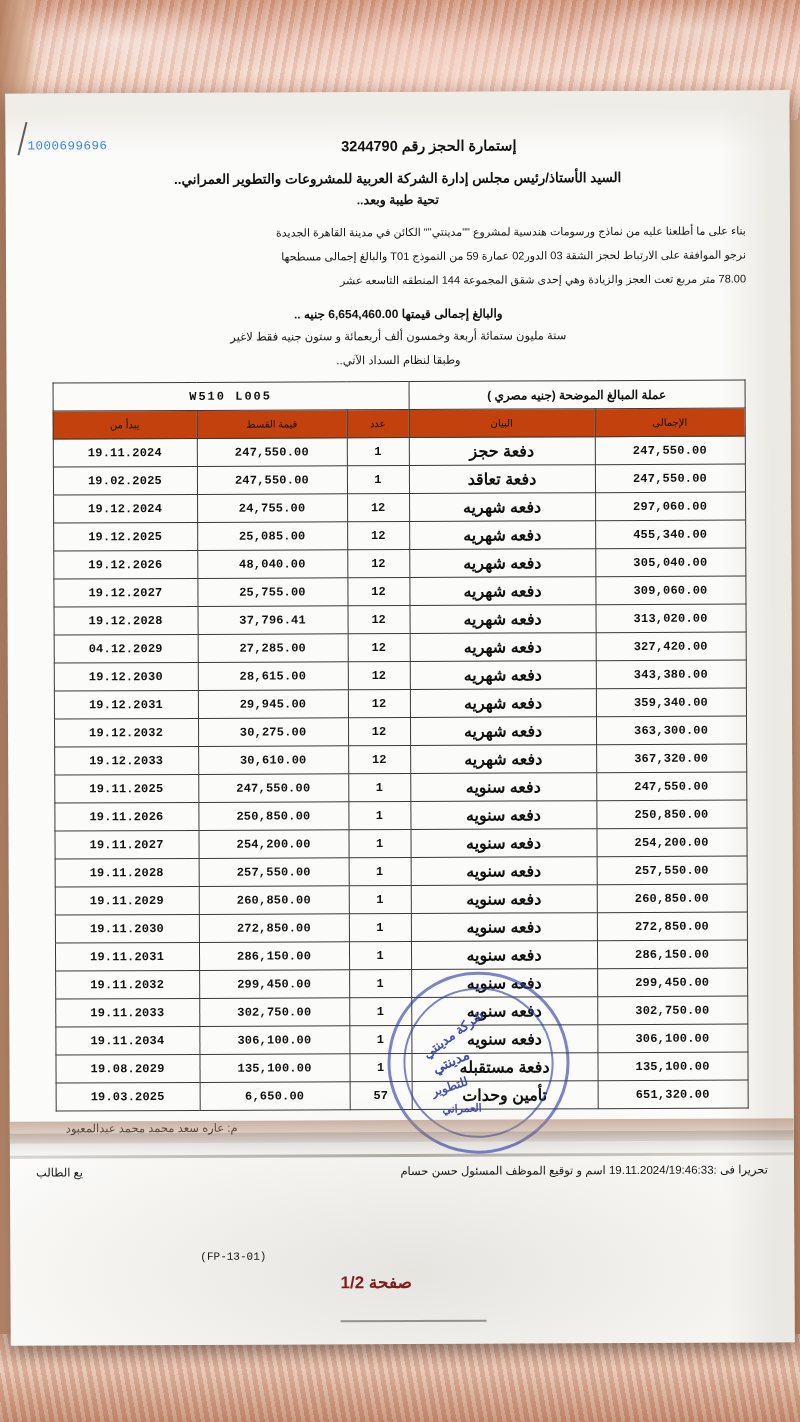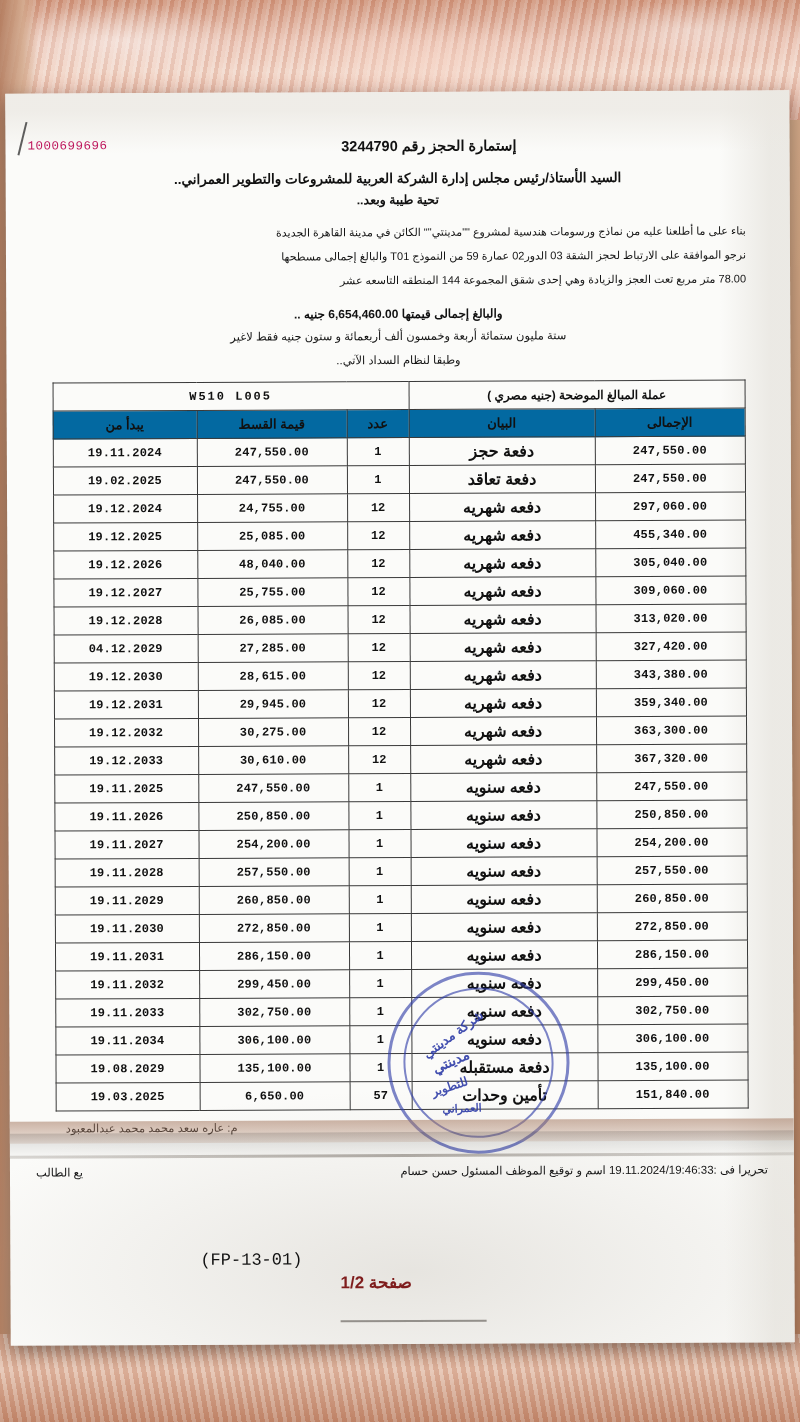--- a/index.html
+++ b/index.html
@@ -67,21 +67,21 @@
   }
   .band{
     position:absolute;left:0;top:1028px;width:784px;height:22px;
     background:linear-gradient(180deg,rgba(164,120,96,.55),rgba(200,160,136,.25));
     pointer-events:none;
   }
   .content{position:relative;padding:0 26px;color:#161616;}
 
   .barcode-num{
     position:absolute;left:22px;top:46px;
-    font-family:"Liberation Mono", monospace;font-size:12.5px;letter-spacing:.5px;color:#be185d;
+    font-family:"Liberation Mono", monospace;font-size:12.5px;letter-spacing:.5px;color:#3b82f6;
     direction:ltr;
   }
   .barcode-mark{
     position:absolute;left:16px;top:28px;width:2px;height:34px;background:#2a2a2a;
     transform:rotate(14deg);opacity:.75;
   }
   .doc-title{
     position:absolute;right:273px;top:46px;
     font-size:14.5px;font-weight:bold;color:#111;white-space:nowrap;
   }
@@ -107,21 +107,21 @@
   }
 
   
   table.pay{
     margin:14px auto 0 auto;width:692px;border-collapse:collapse;
     font-size:11.5px;color:#111;table-layout:fixed;
   }
   table.pay td,table.pay th{
     border:1px solid #3a3a3a;height:27px;padding:0 6px;text-align:center;vertical-align:middle;
   }
-  .hdr-row td{font-weight:bold;font-size:13px;background:#0369a1;}
+  .hdr-row td{font-weight:normal;font-size:10px;background:#c2410c;}
   .code-row td{font-weight:bold;font-size:12px;border:1px solid #3a3a3a;}
   .code-row .codes{font-family:"Liberation Mono",monospace;letter-spacing:2px;font-size:12px;}
   .num{font-family:"Liberation Mono",monospace;font-size:12px;font-weight:bold;letter-spacing:.2px;direction:ltr;}
   .cnt{font-family:"Liberation Mono",monospace;font-size:12px;font-weight:bold;}
   .ar{font-weight:bold;font-size:16px;}
   col.c-date{width:144px}
   col.c-inst{width:150px}
   col.c-cnt{width:62px}
   col.c-desc{width:186px}
   col.c-total{width:150px}
@@ -145,21 +145,21 @@
   .st2{left:44px;top:78px;transform:rotate(-16deg);font-size:14px;}
   .st3{left:40px;top:104px;transform:rotate(-10deg);font-size:12px;}
   .st4{left:48px;top:128px;transform:rotate(6deg);font-size:11px;}
 
   
   .sign-line{
     margin:10px 0 0 0;font-size:11.5px;color:#141414;text-align:left;padding-left:30px;
   }
   .formcode{
     position:absolute;left:190px;top:1158px;font-family:"Liberation Mono",monospace;
-    font-size:17px;color:#111;direction:ltr;text-align:center;
+    font-size:11px;color:#111;direction:ltr;text-align:center;
   }
   .pageno{
     position:absolute;left:330px;top:1180px;font-size:17px;font-weight:bold;color:#7f1d1d;
   }
   .edge-letter{
     position:absolute;left:793px;top:1188px;font-size:15px;font-weight:bold;color:#111;
   }
   .bot-rule{
     position:absolute;left:330px;top:1228px;width:146px;height:2px;background:#6d6a64;opacity:.7;
   }
@@ -251,21 +251,21 @@
             <td class="num">309,060.00</td>
             <td class="ar">دفعه شهريه</td>
             <td class="cnt">12</td>
             <td class="num">25,755.00</td>
             <td class="num">19.12.2027</td>
           </tr>
           <tr>
             <td class="num">313,020.00</td>
             <td class="ar">دفعه شهريه</td>
             <td class="cnt">12</td>
-            <td class="num">26,085.00</td>
+            <td class="num">37,796.41</td>
             <td class="num">19.12.2028</td>
           </tr>
           <tr>
             <td class="num">327,420.00</td>
             <td class="ar">دفعه شهريه</td>
             <td class="cnt">12</td>
             <td class="num">27,285.00</td>
             <td class="num">04.12.2029</td>
           </tr>
           <tr>
@@ -367,21 +367,21 @@
             <td class="num">19.11.2034</td>
           </tr>
           <tr>
             <td class="num">135,100.00</td>
             <td class="ar">دفعة مستقبله</td>
             <td class="cnt">1</td>
             <td class="num">135,100.00</td>
             <td class="num">19.08.2029</td>
           </tr>
           <tr>
-            <td class="num">151,840.00</td>
+            <td class="num">651,320.00</td>
             <td class="ar">تأمين وحدات</td>
             <td class="cnt">57</td>
             <td class="num">6,650.00</td>
             <td class="num">19.03.2025</td>
           </tr>
         </tbody>
     </table>
 
     <div class="stamp"></div>
     <div class="stamp-txt" style="left:378px;top:880px;position:absolute;transform:rotate(-8deg);">

